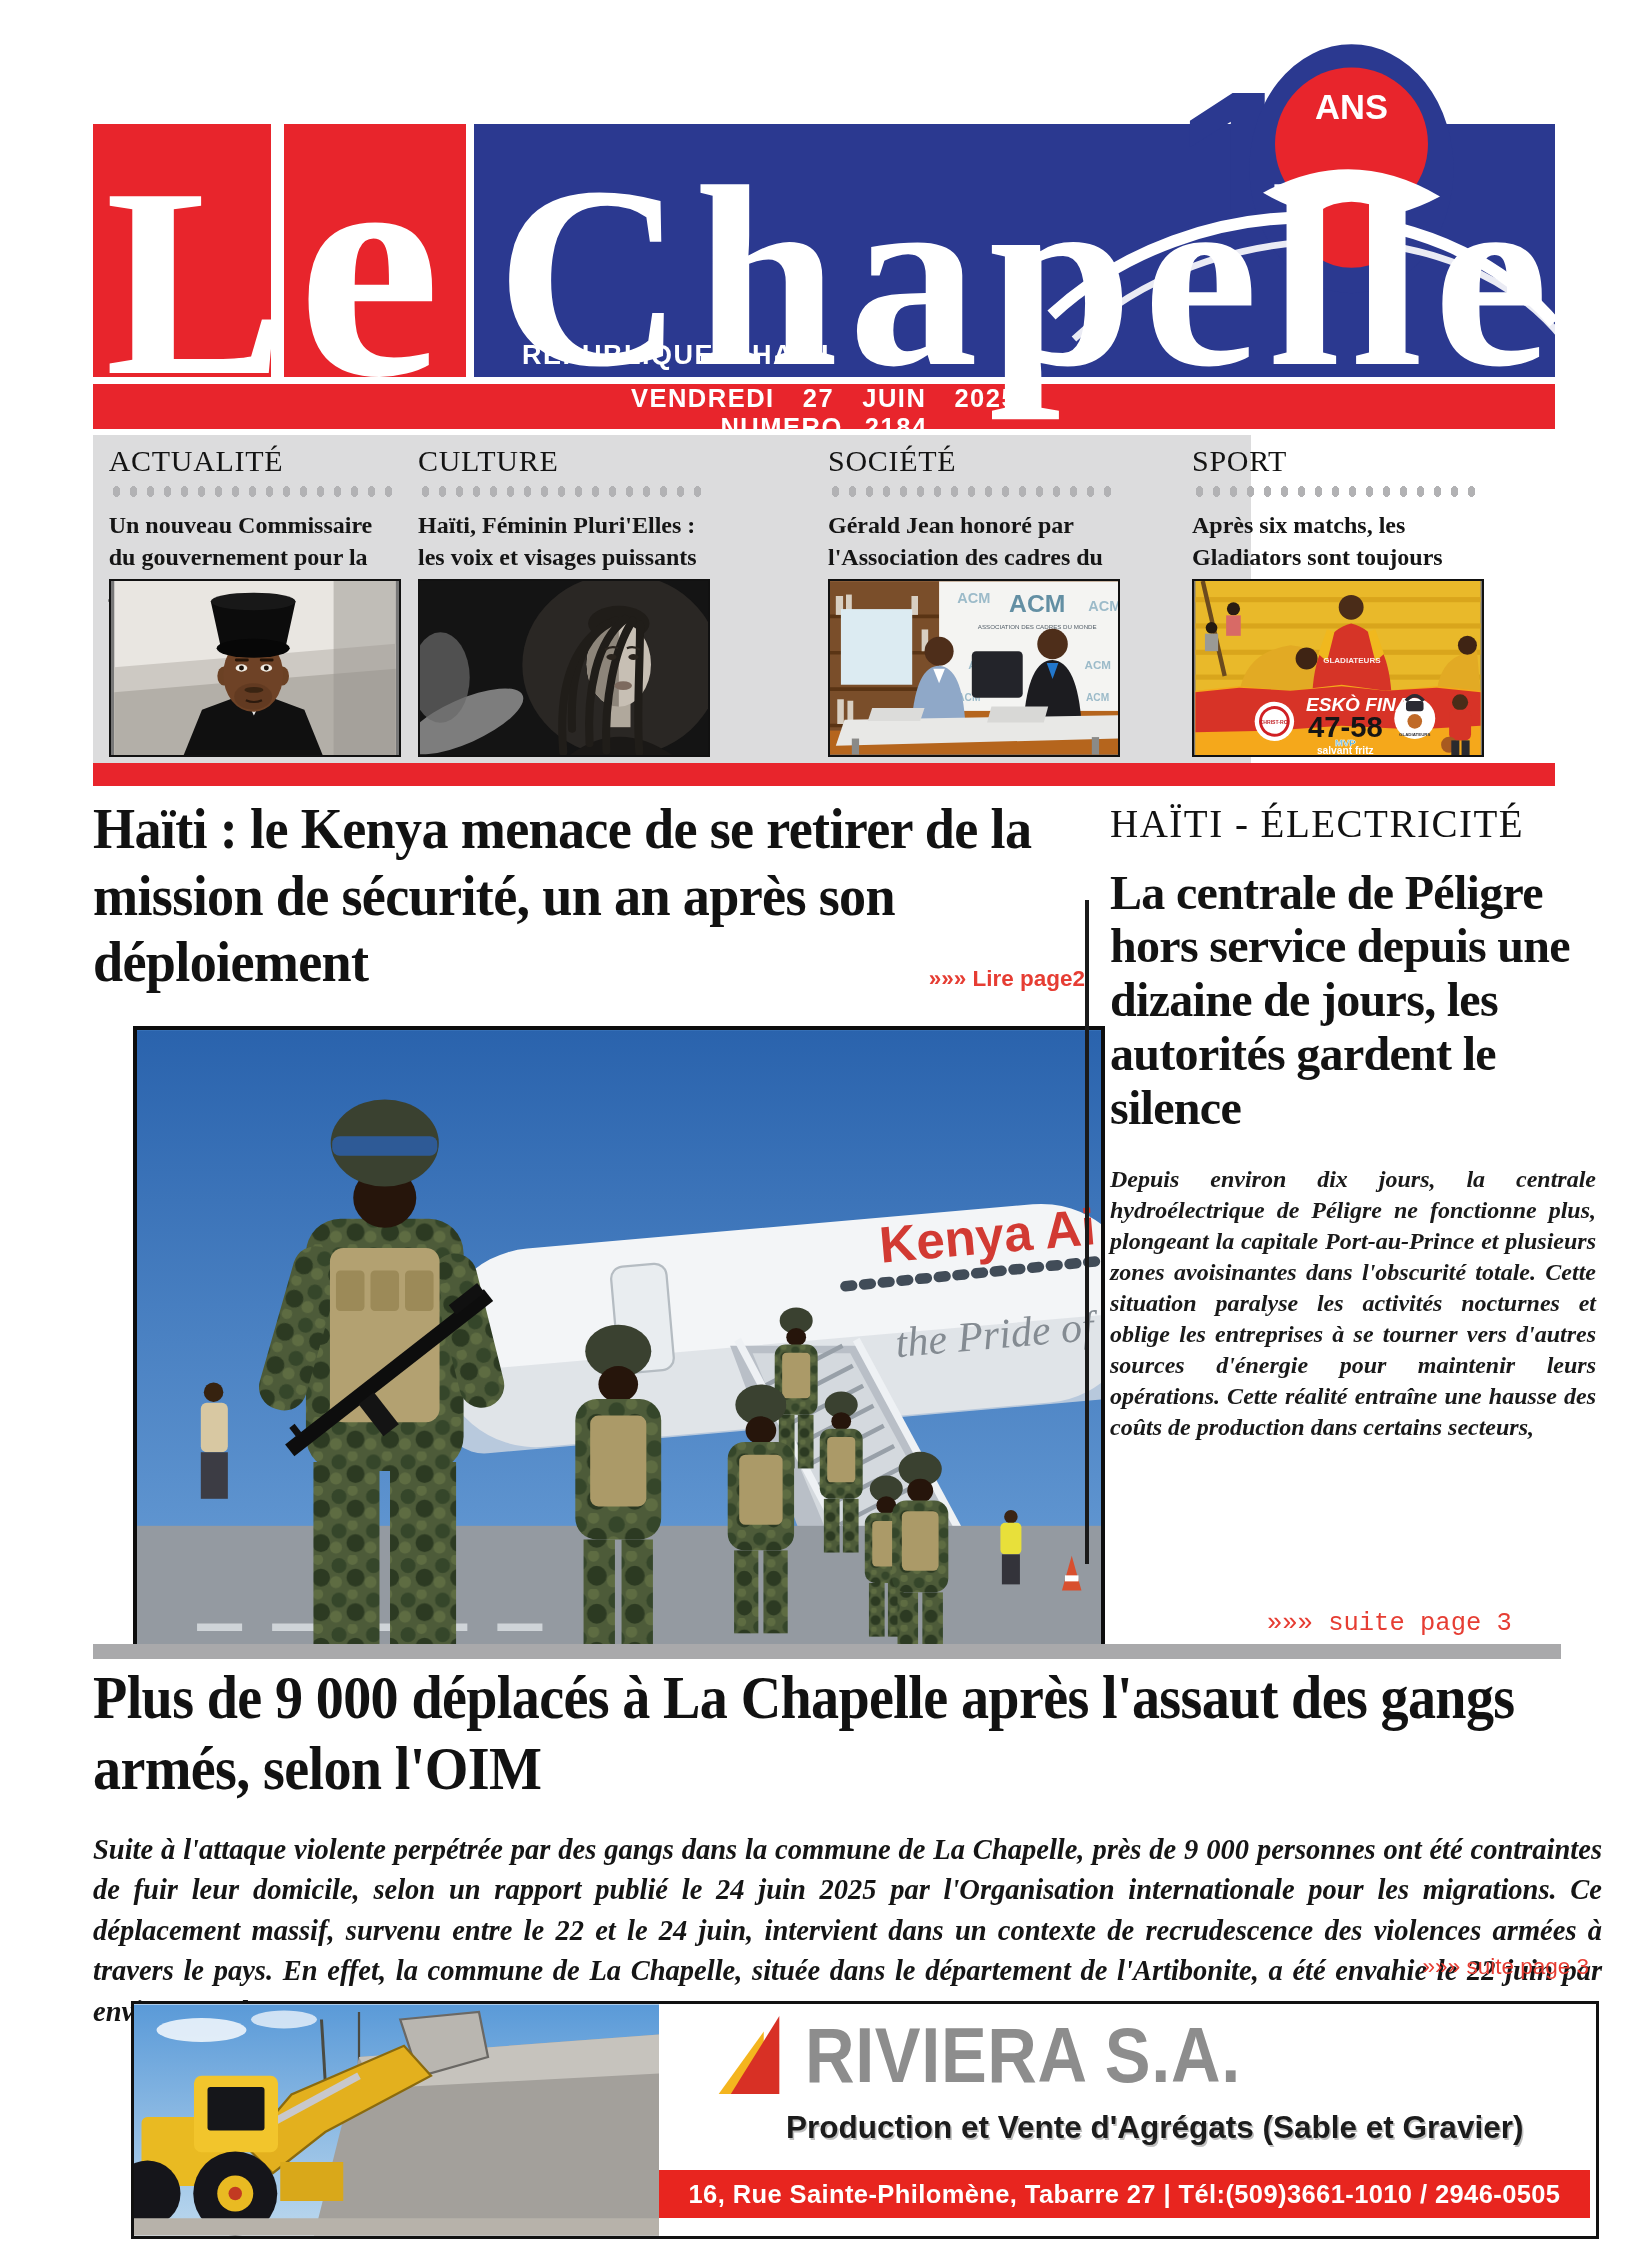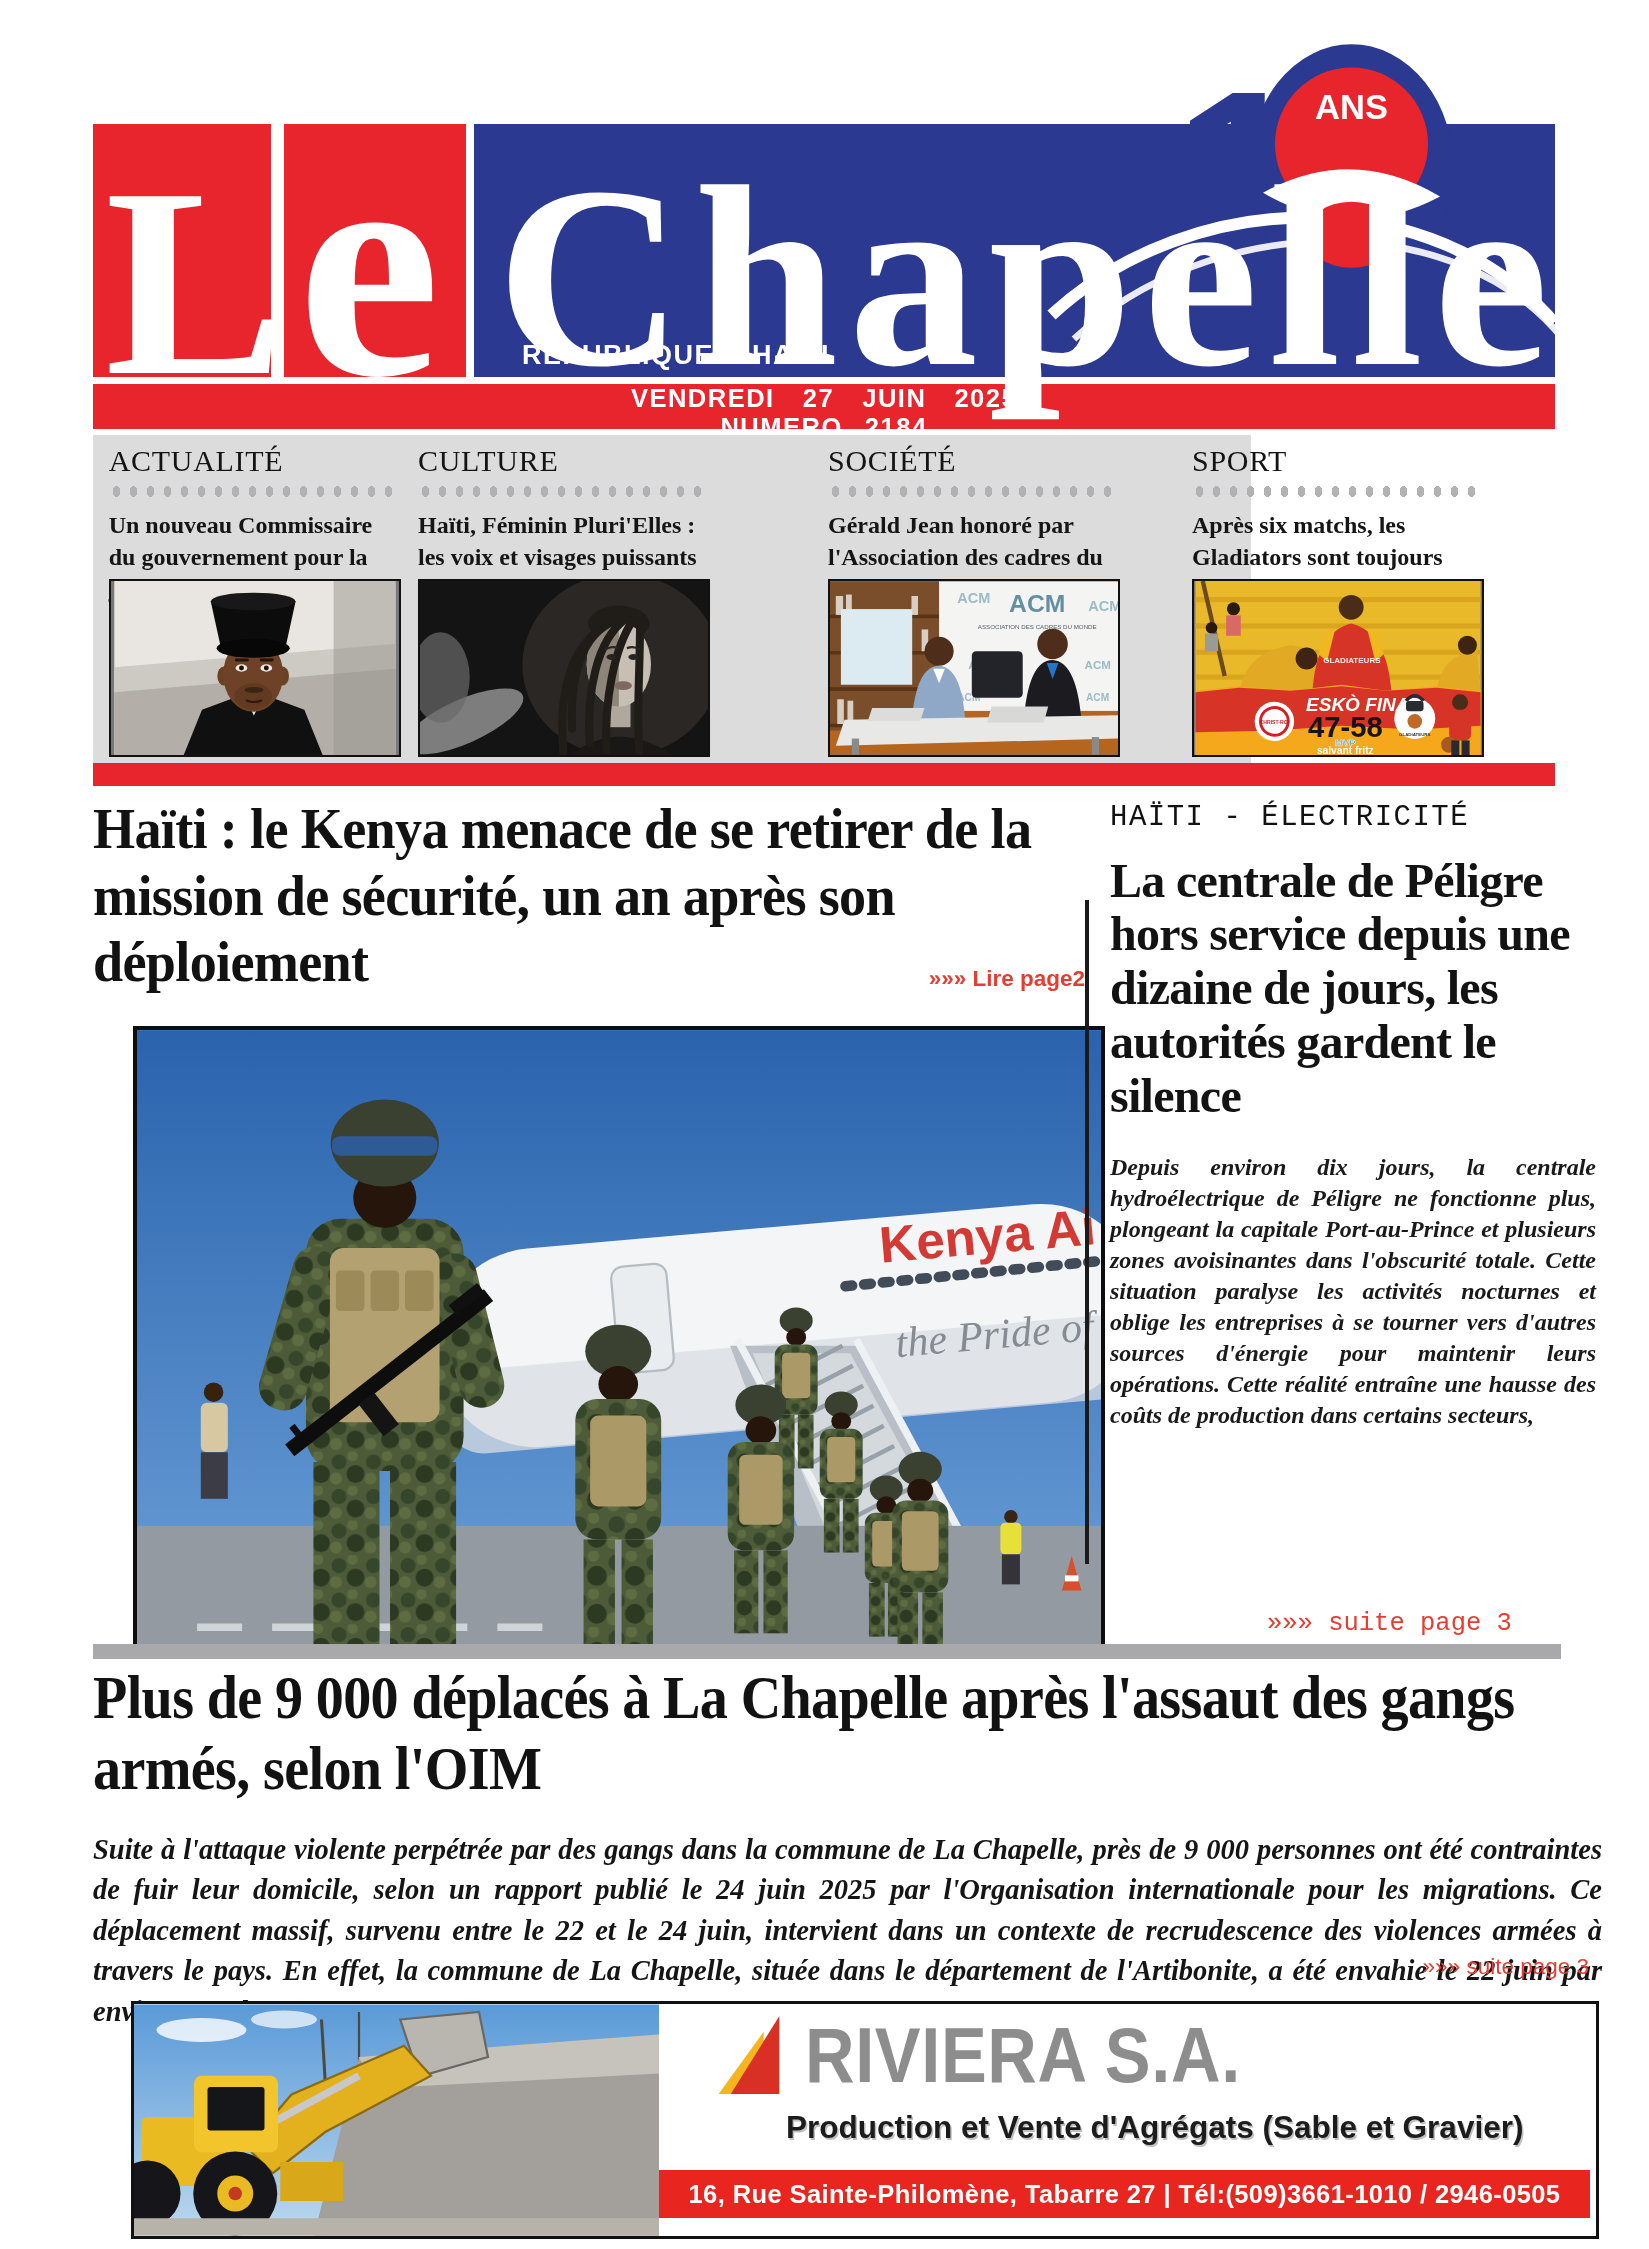--- a/index.html
+++ b/index.html
@@ -50,21 +50,21 @@
   .jump{font-family:"Liberation Sans",sans-serif;color:#e63d33;text-decoration:none;display:block;}
   .jump-lead{position:absolute;left:865px;top:966px;width:220px;text-align:right;
              font-weight:bold;font-size:22.5px;}
   .leadphoto{position:absolute;left:93px;top:1014px;width:972px;height:625px;
              border:4.5px solid #0d0d0d;box-sizing:border-box;background:#4e8ac9;}
   .leadphoto svg{display:block;width:100%;height:100%;}
 
   
   .vrule{position:absolute;left:1085px;top:900px;width:3.7px;height:664px;background:#1a1a1a;}
   .elec{position:absolute;left:1110px;top:801px;width:486px;}
-  .kicker{font-size:29px;color:#121212;letter-spacing:1.5px;font-family:Liberation Mono, monospace;}
+  .kicker{font-size:39px;color:#121212;letter-spacing:1.5px;font-family:Liberation Serif, serif;}
   .elec-h2{margin:19.5px 0 0 0;font-size:48px;line-height:1.12;font-weight:bold;color:#131313;letter-spacing:-0.7px;}
   .ebody{margin:30px 0 18px 0;font-style:italic;font-weight:bold;font-size:24px;line-height:1.29;
          color:#1a1a1a;text-align:justify;}
   .jump3{position:absolute;left:1267px;top:1609px;width:322px;font-size:25.5px;font-family:Liberation Mono, monospace;}
 
   
   .graybar{position:absolute;left:93px;top:1644px;width:1468px;height:15px;background:#a9a9ab;}
   .chap-h2{position:absolute;left:93px;top:1663px;width:1635px;margin:0;
            font-size:61px;line-height:1.16;font-weight:bold;color:#121212;letter-spacing:-0.7px;
            transform:scaleX(0.92);transform-origin:left top;}

